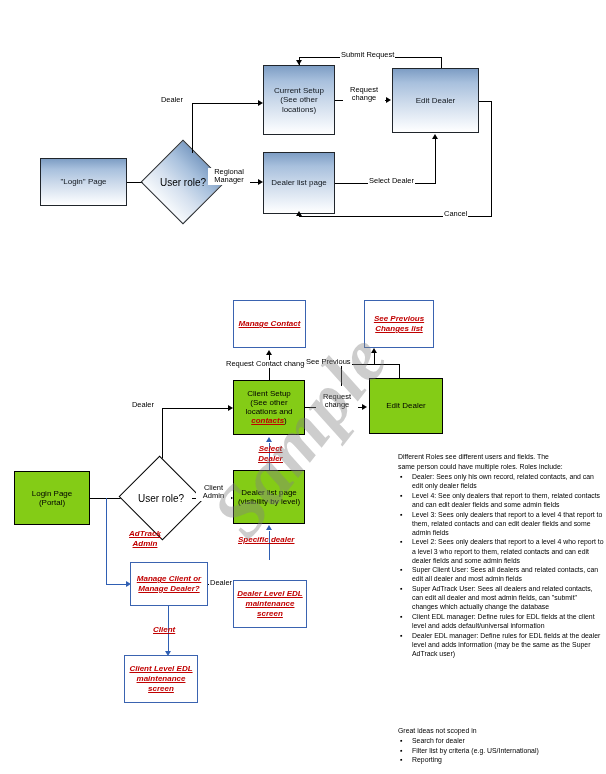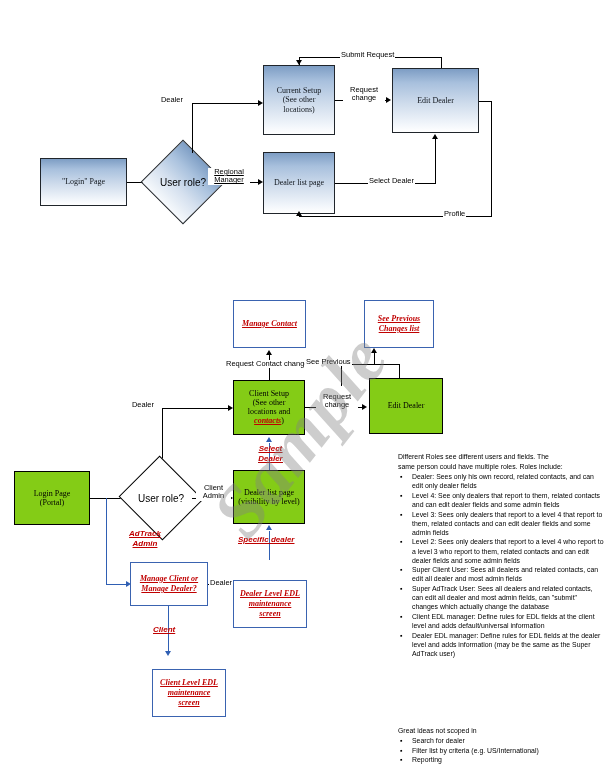--- a/index.html
+++ b/index.html
@@ -5,21 +5,21 @@
   html,body{margin:0;padding:0;background:#ffffff;}
   body{width:606px;height:774px;position:relative;overflow:hidden;
        font-family:"Liberation Sans","DejaVu Sans",sans-serif;color:#000;}
   #page{position:absolute;left:0;top:0;width:606px;height:774px;}
 
   .title{position:absolute;left:0;top:8px;width:606px;text-align:center;
          font-size:19px;font-weight:400;letter-spacing:0.1px;color:#1a1a1a;}
 
   
   .node{position:absolute;box-sizing:border-box;display:flex;align-items:center;
-        justify-content:center;text-align:center;line-height:1.15;font-family:Liberation Serif, serif;}
+        justify-content:center;text-align:center;line-height:1.15;}
   .node .txt{display:block;width:100%;padding:0 2px;}
 
   
   .gradbox{border:1px solid #20252b;
      background:linear-gradient(to bottom,#7d9dc4 0%,#a8c0dd 22%,#cfdcec 55%,#f2f6fb 88%,#ffffff 100%);
      font-size:8px;color:#11161c;}
   
   .diamond{position:absolute;}
   .diamond .shape{position:absolute;left:0;top:0;width:100%;height:100%;
      background:linear-gradient(to bottom,#7d9dc4 0%,#aac2de 30%,#d6e1ef 65%,#f6f9fc 100%);
@@ -106,39 +106,39 @@
   </div>
 
   <div class="ln lnv" style="left:441px;top:57px;height:11px;"></div>
   <div class="ln lnh" style="left:299px;top:57px;width:143px;"></div>
   <div class="ln lnv" style="left:299px;top:57px;height:8px;"></div>
   <div class="arr ar-d" style="left:295.8px;top:60px;"></div>
   <div class="elbl" style="left:340px;top:51px;">Submit Request</div>
 
   <div class="ln lnh" style="left:213px;top:182px;width:46px;"></div>
   <div class="arr ar-r" style="left:258px;top:178.8px;"></div>
-  <div class="elbl two" style="left:208px;top:168px;width:40px;text-decoration:underline;">
+  <div class="elbl two" style="left:208px;top:168px;width:40px;">
     <span>Regional</span><br>
     <span>Manager</span>
   </div>
 
   <div class="node gradbox" style="left:263px;top:152px;width:72px;height:62px;">
     <span class="txt">Dealer list page</span>
   </div>
 
   <div class="ln lnh" style="left:335px;top:183px;width:101px;"></div>
   <div class="ln lnv" style="left:435px;top:139px;height:44px;"></div>
   <div class="arr ar-u" style="left:431.8px;top:134px;"></div>
   <div class="elbl" style="left:368px;top:177px;">Select Dealer</div>
 
   <div class="ln lnh" style="left:479px;top:101px;width:13px;"></div>
   <div class="ln lnv" style="left:491px;top:101px;height:115px;"></div>
   <div class="ln lnh" style="left:299px;top:216px;width:193px;"></div>
   <div class="arr ar-u" style="left:295.8px;top:211px;"></div>
-  <div class="elbl" style="left:443px;top:210px;">Profile</div>
+  <div class="elbl" style="left:443px;top:210px;">Cancel</div>
 
   <div class="node bluebox" style="left:233px;top:300px;width:73px;height:48px;">
     <span class="txt redlink">Manage Contact</span>
   </div>
 
   <div class="node bluebox" style="left:364px;top:300px;width:70px;height:48px;flex-direction:column;">
     <span class="txt redlink">See Previous</span>
     <span class="txt redlink">Changes list</span>
   </div>
 
@@ -239,21 +239,21 @@
   <div class="elbl" style="left:237px;top:535px;background:transparent;">
     <span class="redlink">Specific dealer</span>
   </div>
 
   <div class="ln lnv bl" style="left:168px;top:606px;height:46px;"></div>
   <div class="arr ar-d blue" style="left:164.8px;top:651px;"></div>
   <div class="elbl" style="left:152px;top:625px;background:transparent;">
     <span class="redlink">Client</span>
   </div>
 
-  <div class="node bluebox" style="left:124px;top:669px;width:74px;height:48px;flex-direction:column;margin-left:28px;">
+  <div class="node bluebox" style="left:124px;top:655px;width:74px;height:48px;flex-direction:column;">
     <span class="txt redlink">Client Level EDL</span>
     <span class="txt redlink">maintenance</span>
     <span class="txt redlink">screen</span>
   </div>
 
   <div class="panel" style="left:398px;top:452px;width:206px;">
     <div class="lead">Different Roles see different users and fields.  The</div>
     <div class="lead">same person could have multiple roles.  Roles include:</div>
     <ul>
       <li><span class="bullet">▪</span><span>Dealer: Sees only his own record, related contacts, and can edit only dealer fields</span></li>

